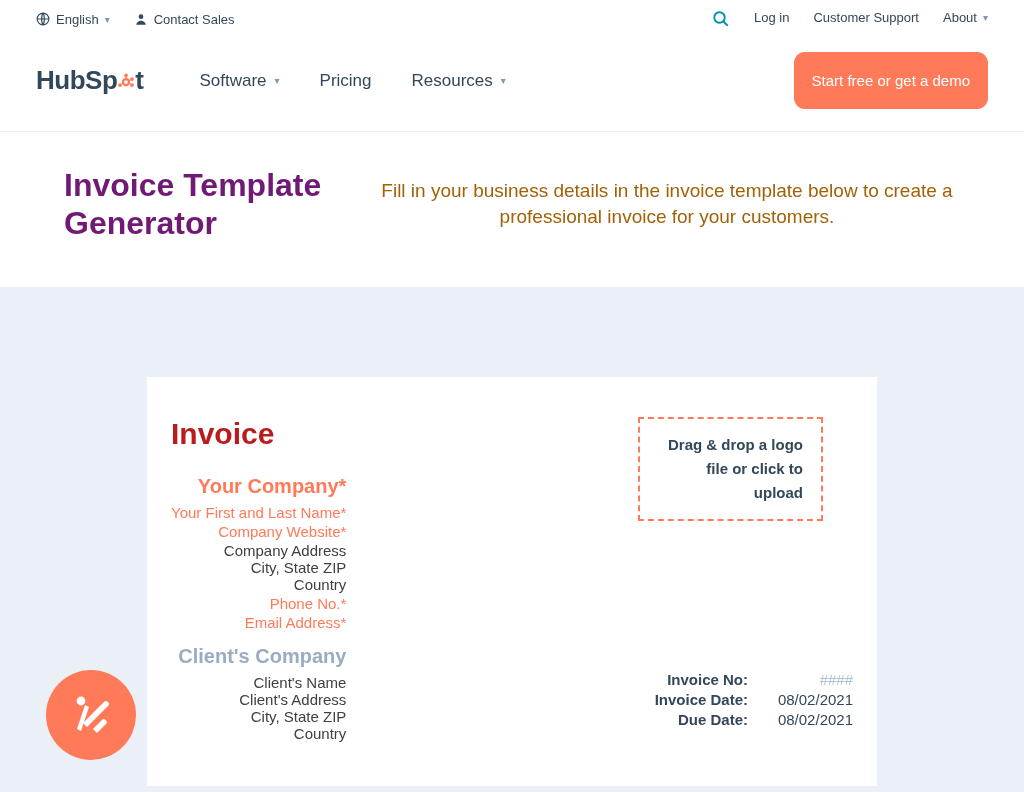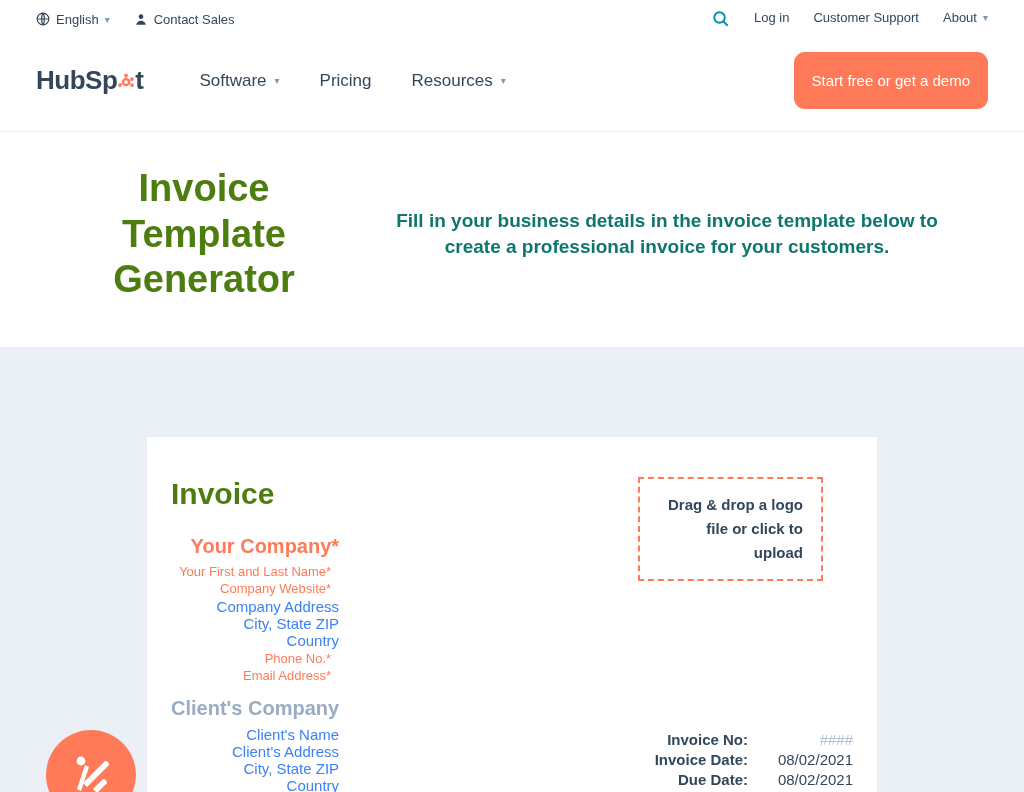--- a/index.html
+++ b/index.html
@@ -12,37 +12,37 @@
   
   .navbar { display: flex; align-items: center; justify-content: space-between; padding: 14px 36px 22px; border-bottom: 1px solid #eaf0f6; }
   .navbar-left { display: flex; align-items: center; gap: 56px; }
   .logo { font-weight: 800; font-size: 26px; color: #33475b; letter-spacing: -0.5px; }
   .logo .dot { color: #ff7a59; }
   .navlinks { display: flex; gap: 40px; font-size: 17px; font-weight: 500; color: #33475b; }
   .navlinks .tb-item { gap: 8px; }
   .cta-btn { background: #ff7a59; color: #fff; border: none; padding: 20px 18px; border-radius: 11px; font-size: 15px; font-weight: 500; cursor: pointer; }
   
   .hero { display: flex; align-items: center; padding: 34px 64px 44px; gap: 30px; }
-  .hero h1 { font-size: 38px; font-weight: 700; color: #4d7c0f; text-align: center; width: 280px; line-height: 1.2; }
-  .hero p { font-size: 19px; font-weight: 700; color: #0f766e; text-align: center; flex: 1; line-height: 1.4; }
+  .hero h1 { font-size: 32px; font-weight: 700; color: #701a75; width: 280px; line-height: 1.2; }
+  .hero p { font-size: 19px; font-weight: 400; color: #a16207; text-align: center; flex: 1; line-height: 1.4; }
 
   .workspace { background: #eaf0f6; padding: 90px 0 0 0; min-height: 540px; position: relative; }
   
   .tools-badge { position: absolute; left: 46px; top: 383px; width: 90px; height: 90px; border-radius: 50%; background: #ff7a59; display: flex; align-items: center; justify-content: center; z-index: 5; }
   
   .invoice-card { background: #fff; width: 730px; margin: 0 auto; padding: 40px 24px 30px 24px; position: relative; }
   .inv-row { display: flex; justify-content: space-between; align-items: flex-start; }
-  .inv-title { font-size: 30px; font-weight: 700; color: #4d7c0f; margin-bottom: 24px; }
+  .inv-title { font-size: 30px; font-weight: 700; color: #b91c1c; margin-bottom: 24px; }
   
   .dropzone { border: 2px dashed #ff7a59; width: 185px; padding: 14px 18px; text-align: right; font-size: 15px; font-weight: 600; color: #33475b; line-height: 1.6; cursor: pointer; }
   
   .field-block { margin-bottom: 14px; text-align: right; }
   .f-company { color: #ff7a59; font-size: 20px; font-weight: 600; margin-bottom: 6px; }
-  .f-req { color: #ff7a59; font-size: 13px; margin: 2px 8px; }
-  .f-opt { color: #3b82f6; font-size: 15px; margin: 0 0; }
+  .f-req { color: #ff7a59; font-size: 15px; margin: 2px 0; }
+  .f-opt { color: #404040; font-size: 15px; margin: 0 0; }
   .f-client-h { color: #99acc2; font-size: 20px; font-weight: 600; margin-bottom: 6px; }
   
   .meta-block { text-align: right; font-size: 15px; color: #33475b; margin-top: 150px; }
   .meta-row { display: flex; justify-content: flex-end; gap: 20px; margin: 3px 0; }
   .meta-label { font-weight: 700; width: 110px; text-align: right; }
   .meta-val { width: 85px; text-align: right; color: #33475b; }
   .meta-val.placeholder { color: #b0c1d4; }
 
   svg { display: block; }
 </style>

